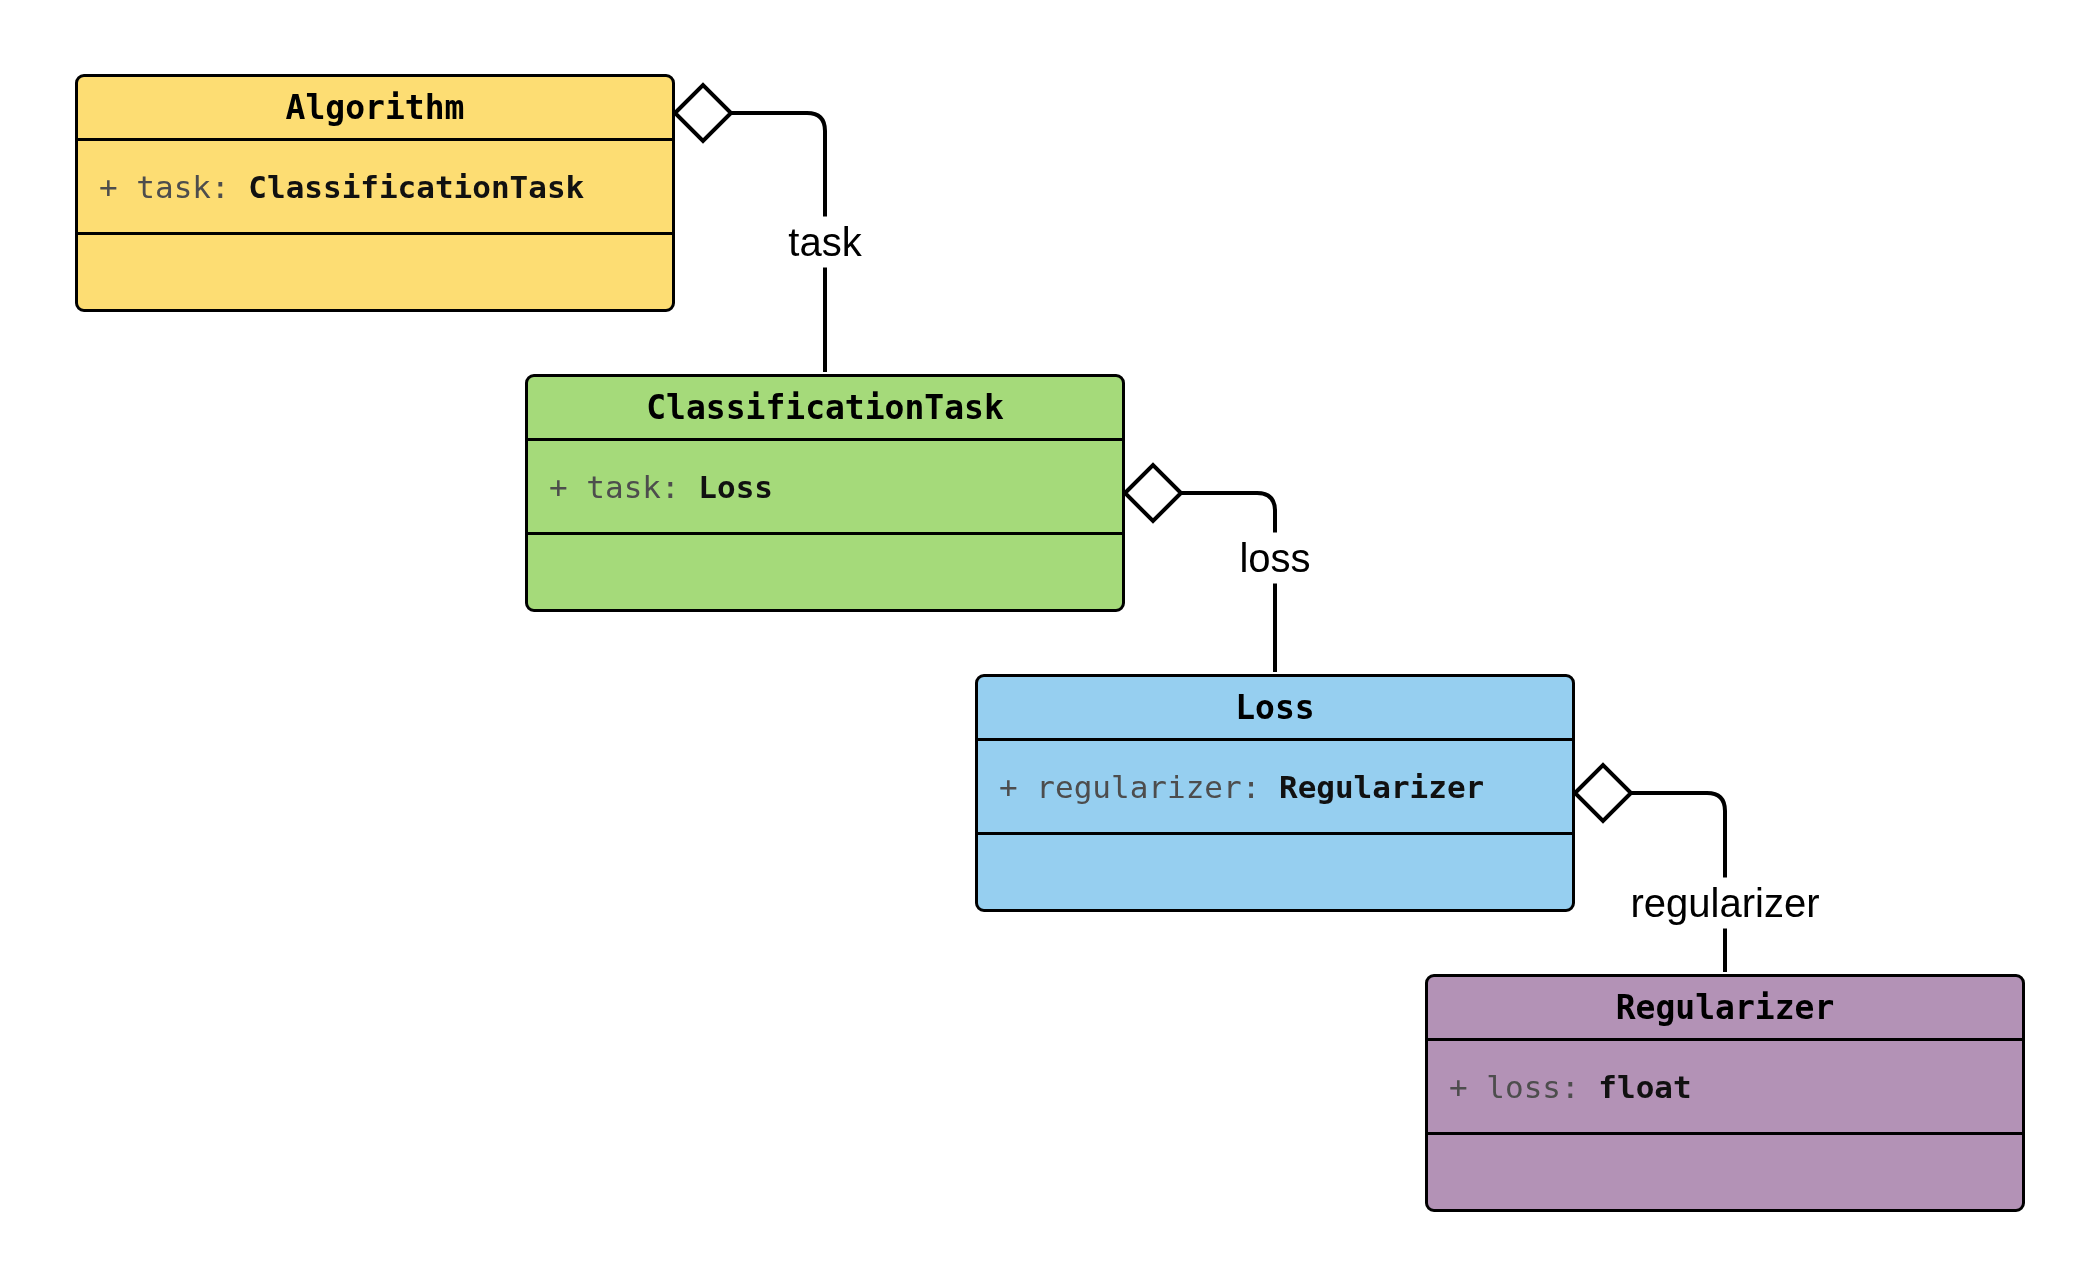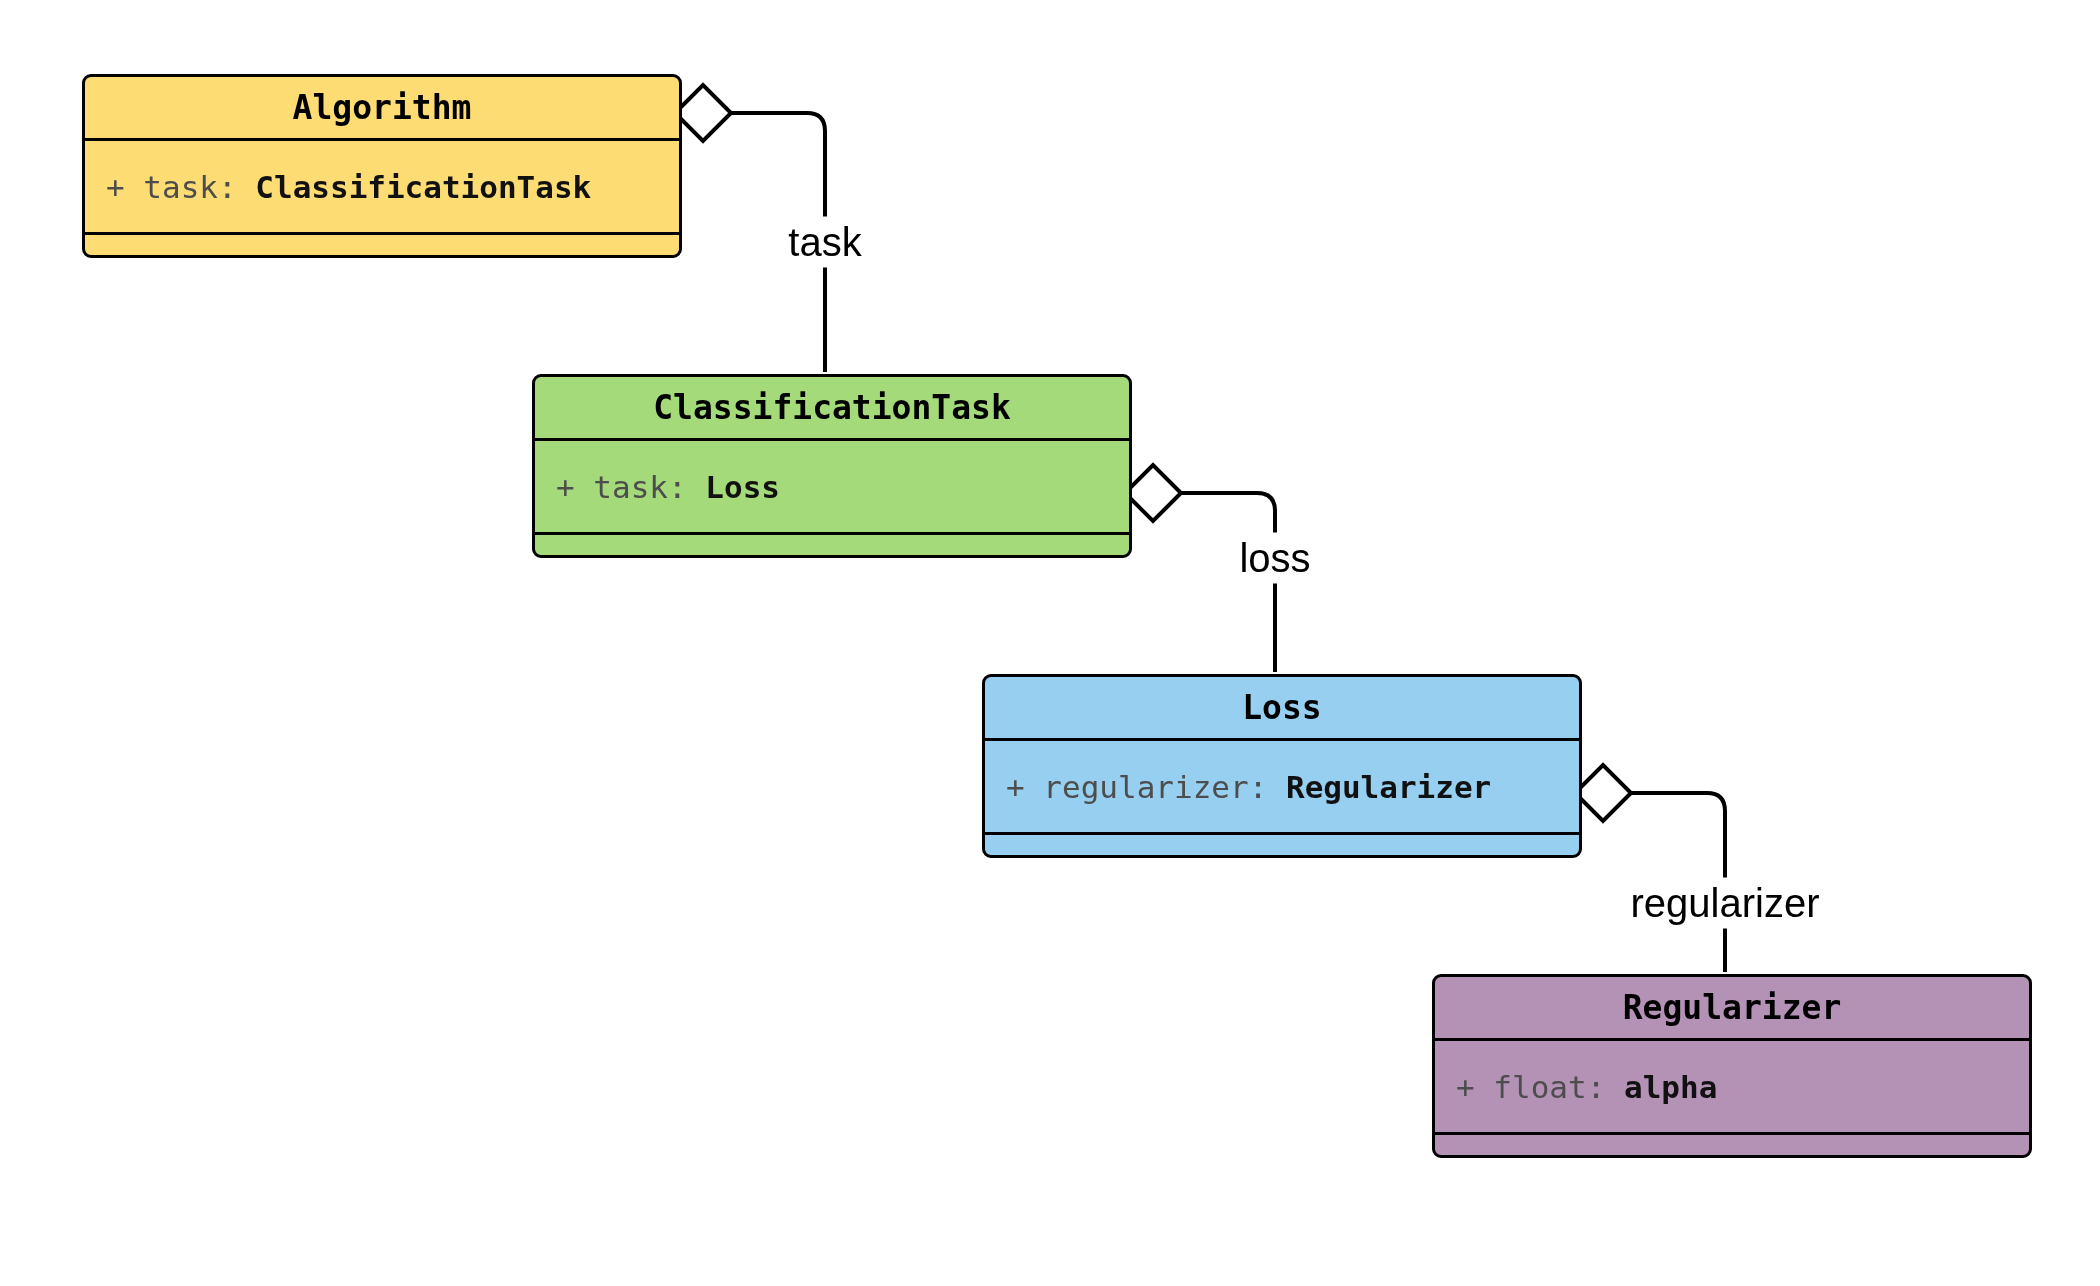--- a/index.html
+++ b/index.html
@@ -9,27 +9,26 @@
     height: 1286px;
     background: #ffffff;
     font-family: "DejaVu Sans Mono", monospace;
     overflow: hidden;
   }
 
   
   .uml-class {
     position: absolute;
     width: 600px;
-    height: 184px;
+    height: 238px;
     border: 3px solid #000000;
     border-radius: 9px;
     box-sizing: border-box;
     display: flex;
     flex-direction: column;
-    margin-left: 7px;
   }
   .row-title {
     height: 61px;
     display: flex;
     align-items: center;
     justify-content: center;
     font-weight: bold;
     font-size: 33px;
     color: #000000;
     letter-spacing: 0px;
@@ -126,21 +125,21 @@
     <div class="row-title">Loss</div>
     <div class="row-attr">
       <span class="attr-sig">+ regularizer: </span><span class="attr-type">Regularizer</span>
     </div>
     <div class="row-empty"></div>
   </div>
 
   <div id="class-regularizer" class="uml-class" style="background-color: rgb(179, 146, 182);">
     <div class="row-title">Regularizer</div>
     <div class="row-attr">
-      <span class="attr-sig">+ float: </span><span class="attr-type">alpha</span>
+      <span class="attr-sig">+ loss: </span><span class="attr-type">float</span>
     </div>
     <div class="row-empty"></div>
   </div>
 
   <div id="label-task" class="rel-label">task</div>
   <div id="label-loss" class="rel-label">loss</div>
   <div id="label-regularizer" class="rel-label">regularizer</div>
 
 </div>
 

